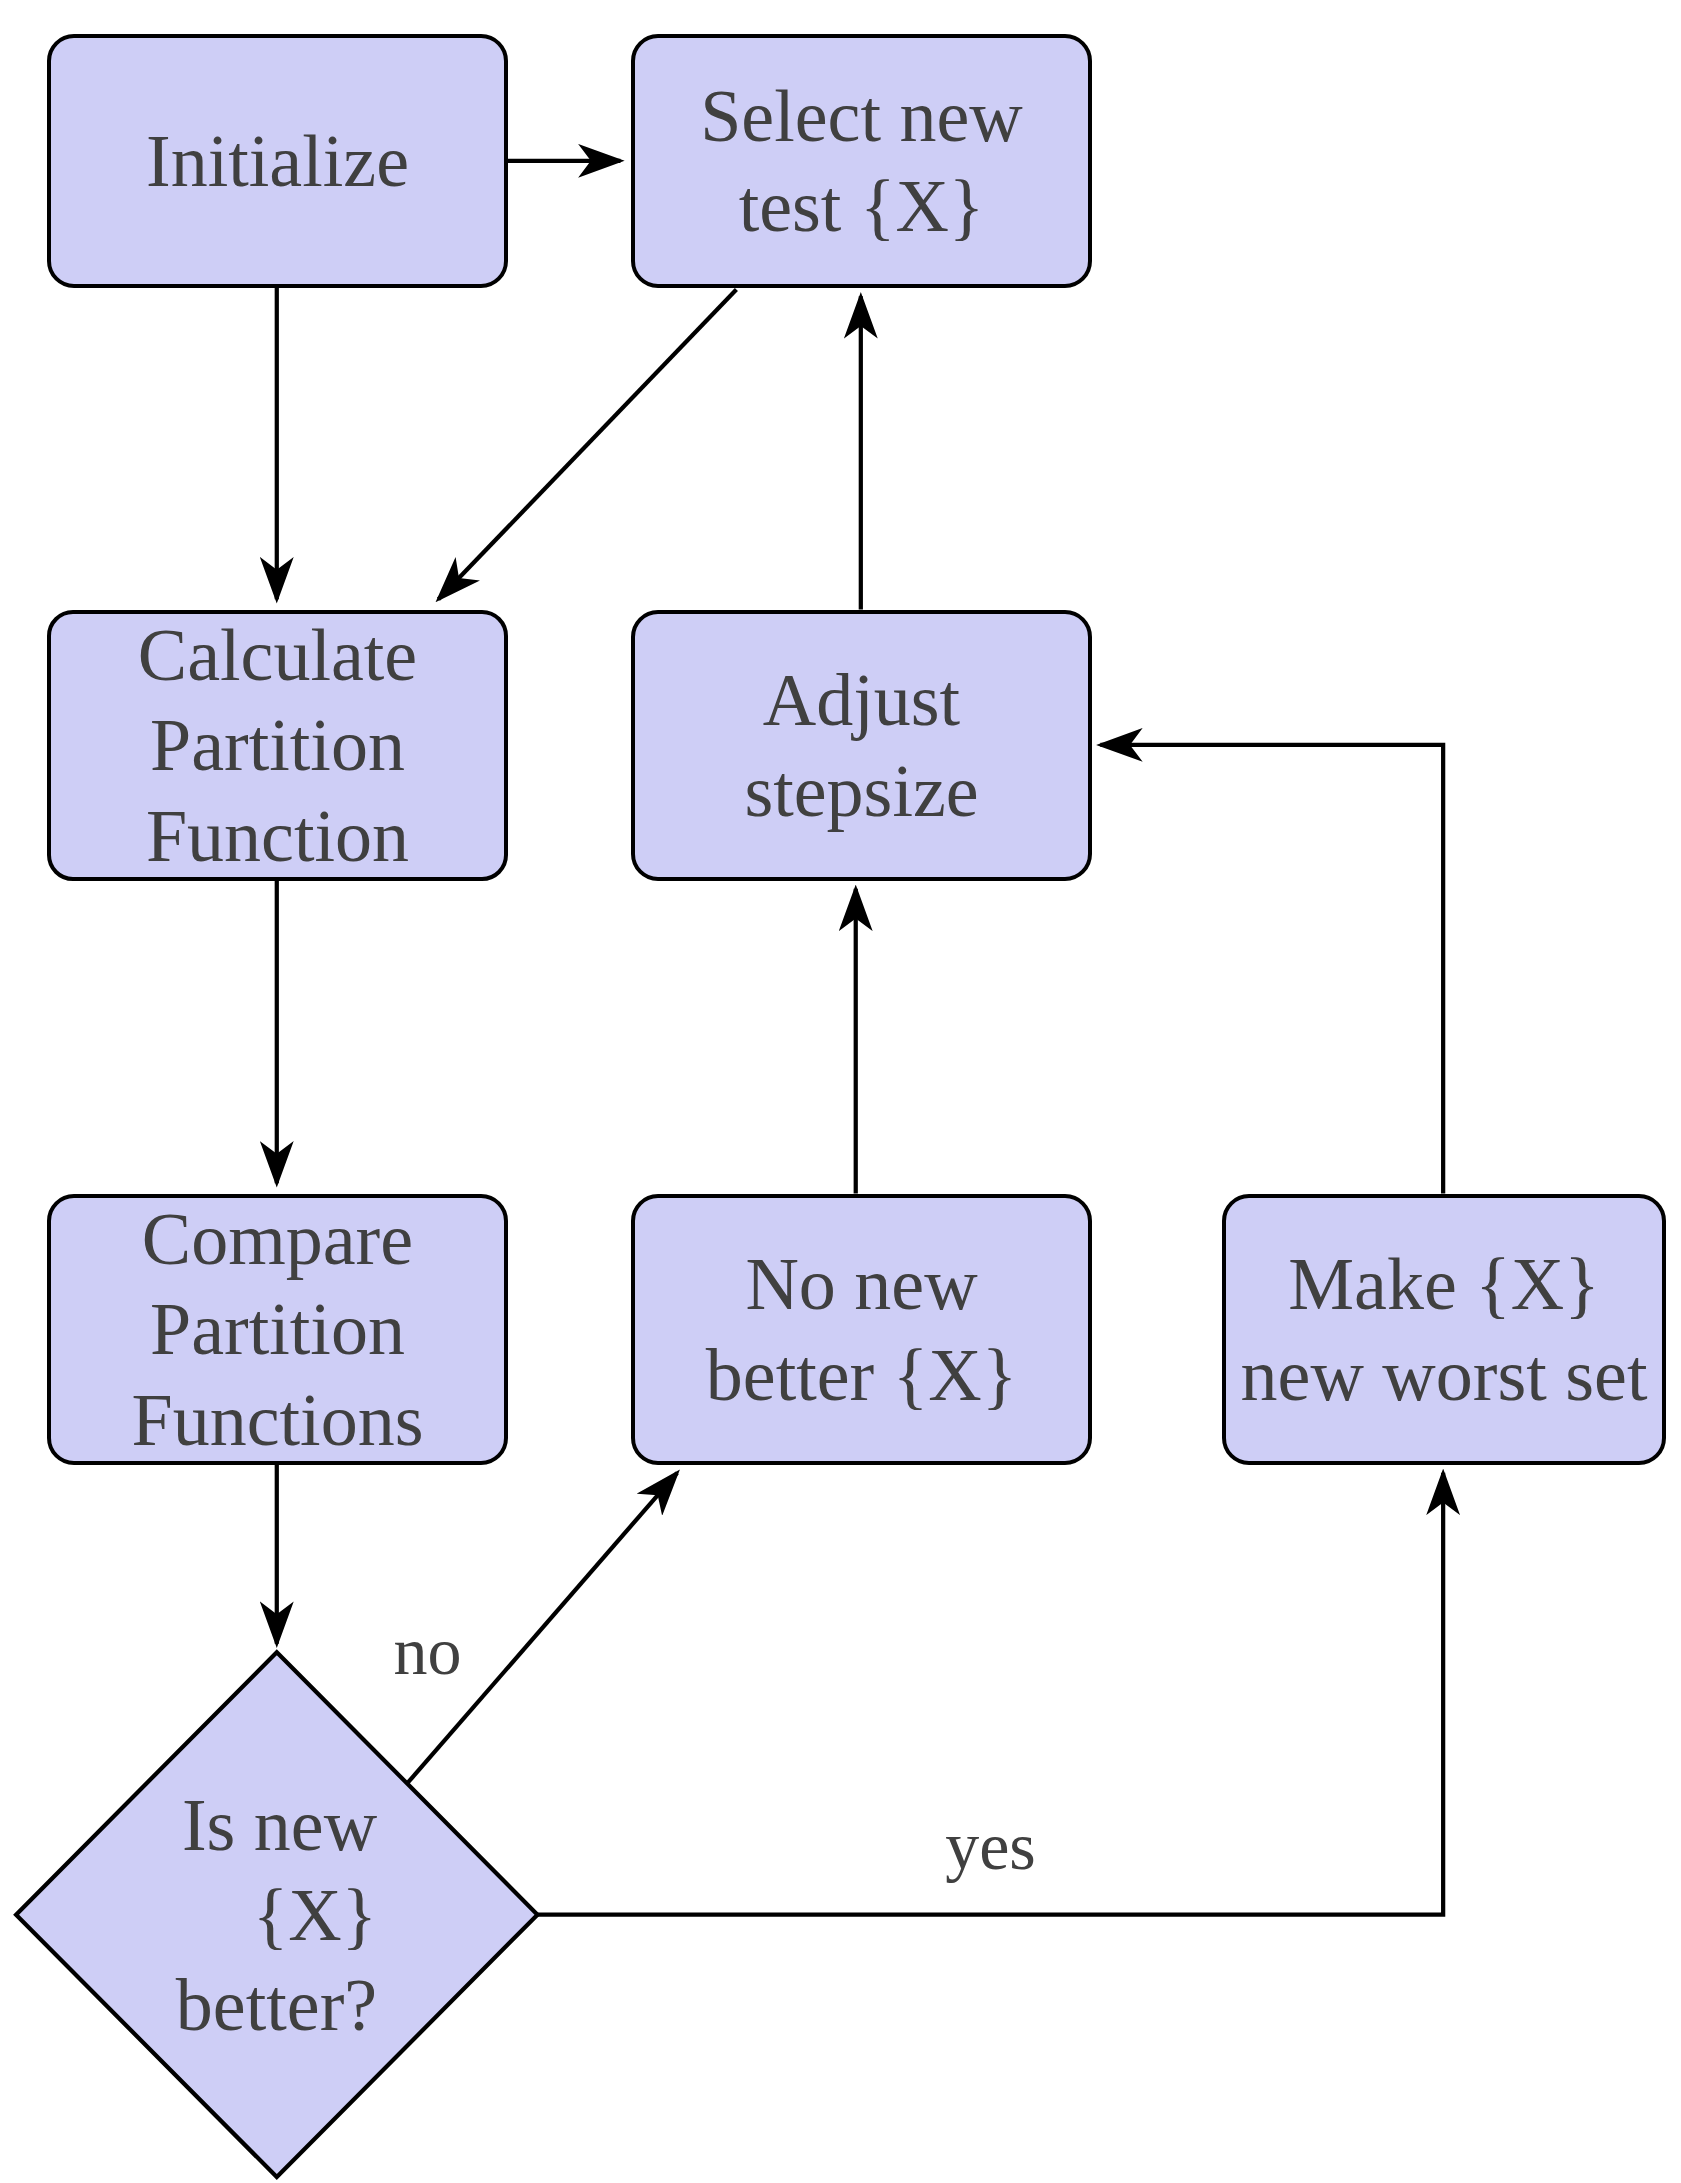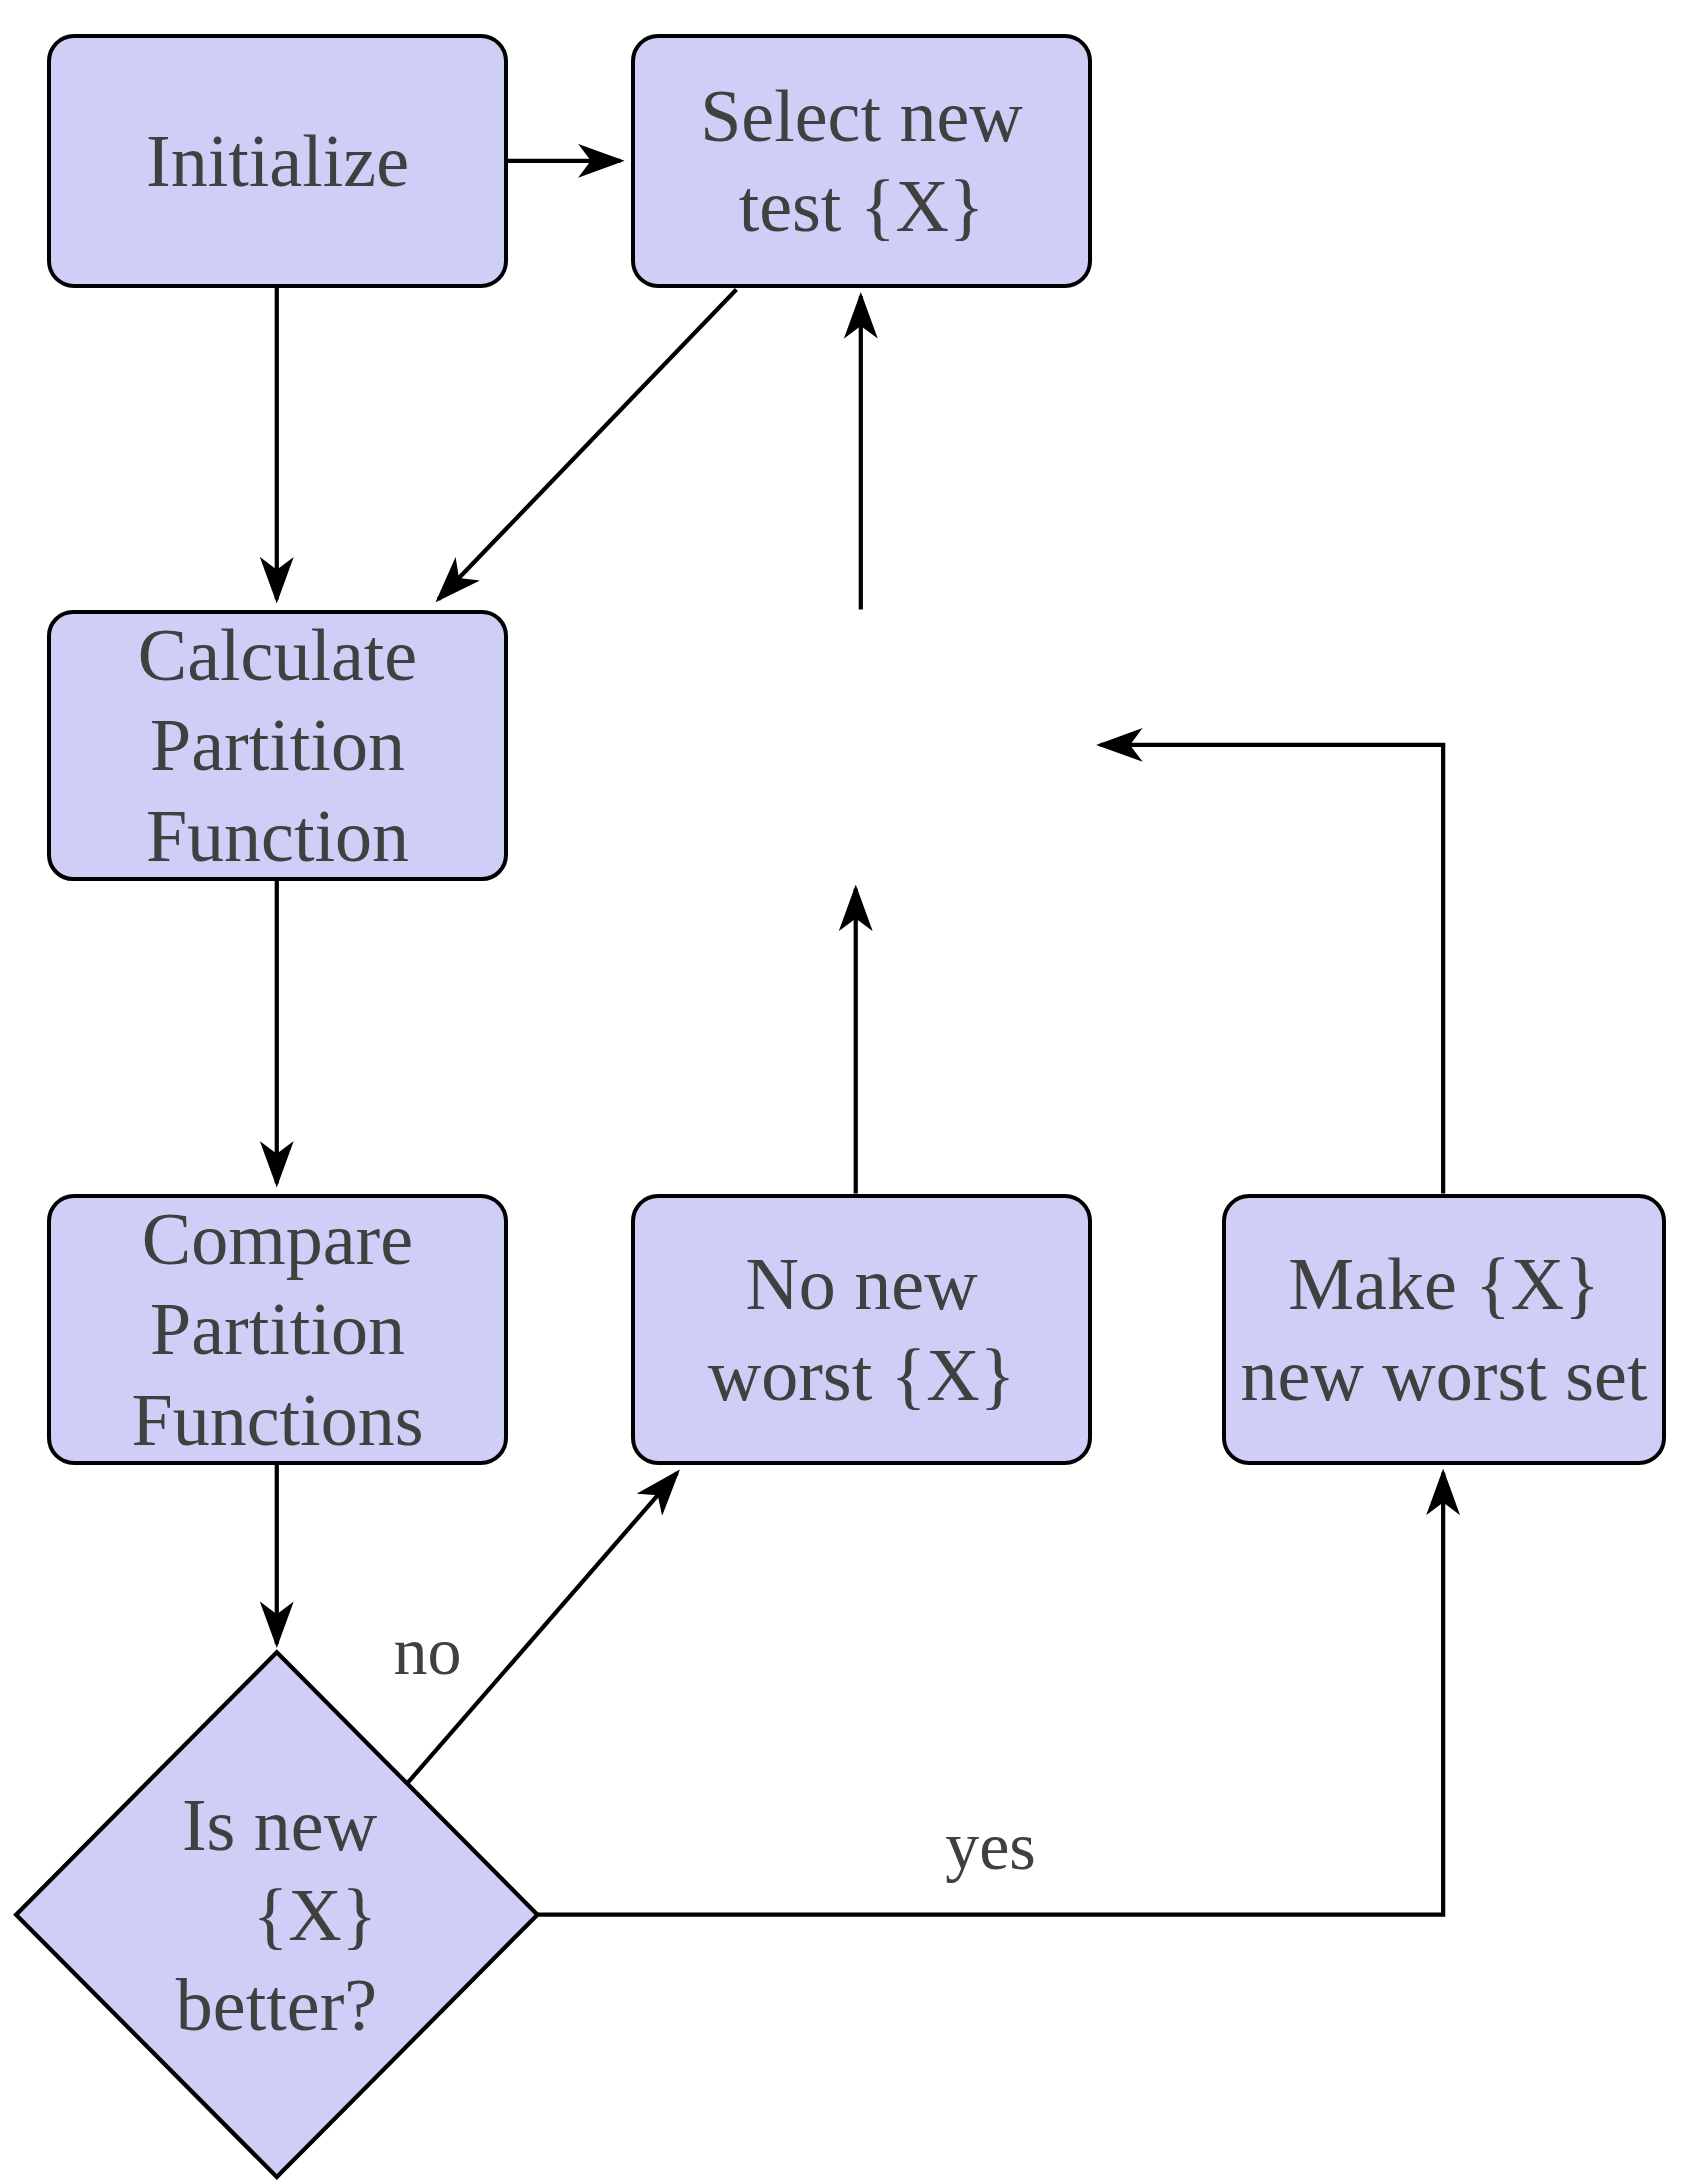--- a/index.html
+++ b/index.html
@@ -110,27 +110,29 @@
 
   <div class="node" id="n-initialize">Initialize</div>
 
   <div class="node" id="n-select">Select new
 test {X}</div>
 
   <div class="node" id="n-calculate">Calculate
 Partition
 Function</div>
 
+  <div class="node" id="n-adjust">Adjust
+stepsize</div>
 
   <div class="node" id="n-compare">Compare
 Partition
 Functions</div>
 
   <div class="node" id="n-nonew">No new
-worst {X}</div>
+better {X}</div>
 
   <div class="node" id="n-make">Make {X}
 new worst set</div>
 
   <div class="diamond-label" id="n-decision-label">Is new
 {X}
 better?</div>
 
   <div class="edge-label" id="lbl-no">no</div>
 

